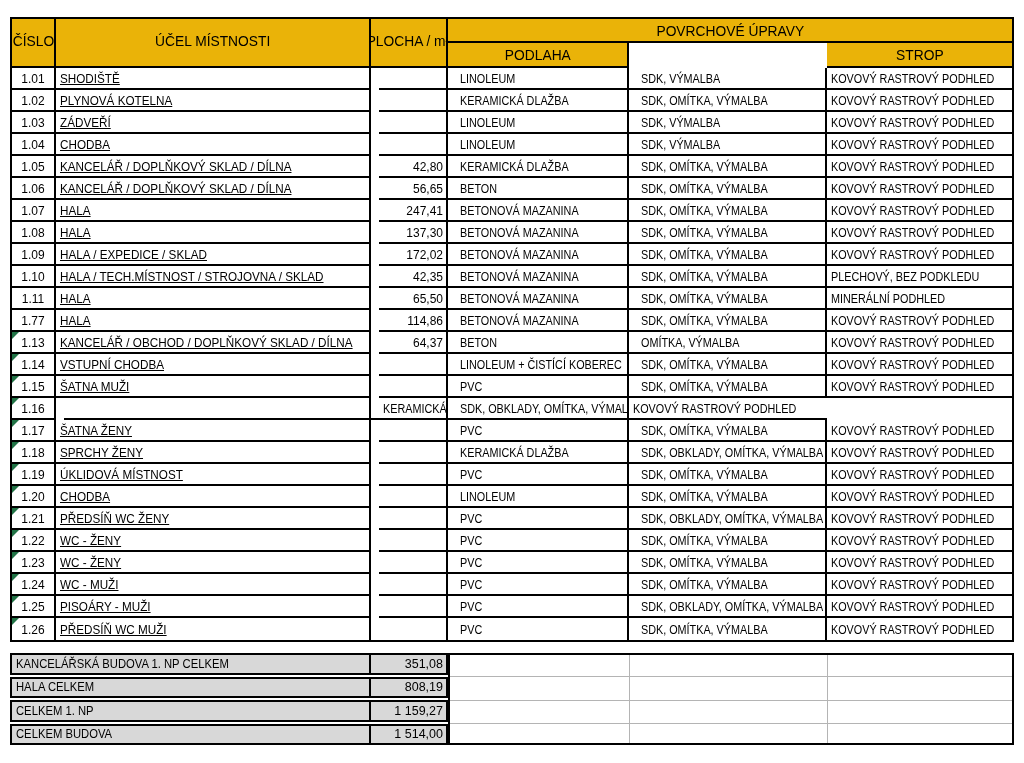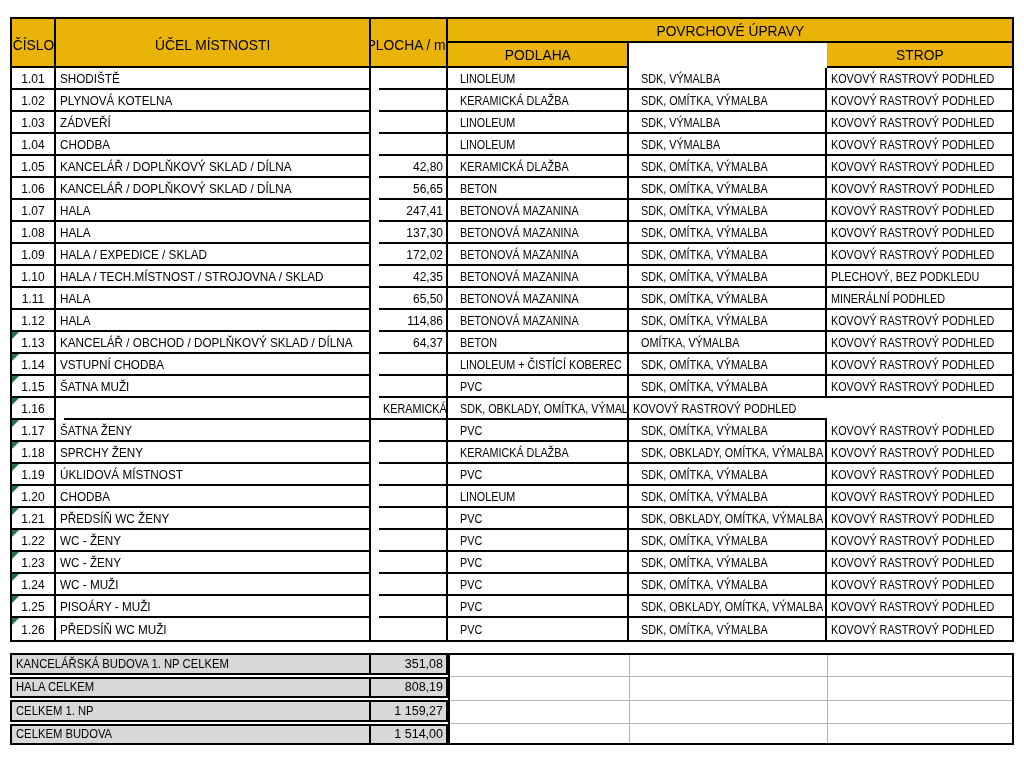--- a/index.html
+++ b/index.html
@@ -16,41 +16,41 @@
   .hdr{
     display:grid;
     grid-template-columns:44px 315px 77px 181px 198px 185px;
     grid-template-rows:24px 25px;
   }
   .hcell{
     background:#eab308;border-right:2px solid #000;border-bottom:2px solid #000;
     box-sizing:border-box;display:flex;align-items:center;justify-content:center;
     font-weight:normal;font-size:15px;overflow:hidden;white-space:nowrap;
   }
-  .hcell.span2{grid-row:1/3;align-items:flex-end;padding-bottom:13px;}
+  .hcell.span2{grid-row:1/3;padding-bottom:4px;}
   .h-cislo{grid-column:1;}
   .h-ucel{grid-column:2;}
   .h-plocha{grid-column:3;}
   .h-povrch{grid-row:1;grid-column:4/7;border-right:none;}
   .h-podlaha{grid-row:2;grid-column:4;text-align:center;}
   .h-stena{grid-row:2;grid-column:5;margin-top:26px;}
   .h-strop{grid-row:2;grid-column:6;border-right:none;}
   .row{
     display:grid;
     grid-template-columns:44px 315px 77px 181px 198px 185px;
     height:22px;
   }
   .cell{
     border-right:2px solid #000;border-bottom:2px solid #000;box-sizing:border-box;
     display:flex;align-items:center;overflow:hidden;white-space:nowrap;
     position:relative;background:#fff;padding-top:1px;
   }
   .row:last-child .cell{border-bottom:none;}
   .c1{justify-content:center;font-size:12px;}
-  .c2{padding-left:4px;font-size:13px;}
+  .c2{padding-left:4px;font-size:13px;text-decoration:underline;}
   .c3{justify-content:flex-end;padding-right:3px;font-size:12px;margin-left:8px;}
   .c4,.c5{padding-left:12px;font-size:12px;}
   .c6{padding-left:4px;font-size:12px;border-right:none;}
   .cond{display:inline-block;transform:scaleX(0.9);transform-origin:0 50%;}
   .hcond{display:inline-block;transform:scaleX(0.92);transform-origin:50% 50%;}
   .tri{
     position:absolute;top:0;left:0;width:0;height:0;
     border-top:7px solid #217346;border-right:7px solid transparent;
   }
   
@@ -317,21 +317,21 @@
         </div>
     <div class="cell c5">
           <span class="cond">SDK, OMÍTKA, VÝMALBA</span>
         </div>
     <div class="cell c6">
           <span class="cond">MINERÁLNÍ PODHLED</span>
         </div>
   </div>
       <div class="row">
     <div class="cell c1">
-          <span>1.12</span>
+          <span>1.77</span>
         </div>
     <div class="cell c2">
           <span class="cond">HALA</span>
         </div>
     <div class="cell c3">
           <span>114,86</span>
         </div>
     <div class="cell c4">
           <span class="cond">BETONOVÁ MAZANINA</span>
         </div>

